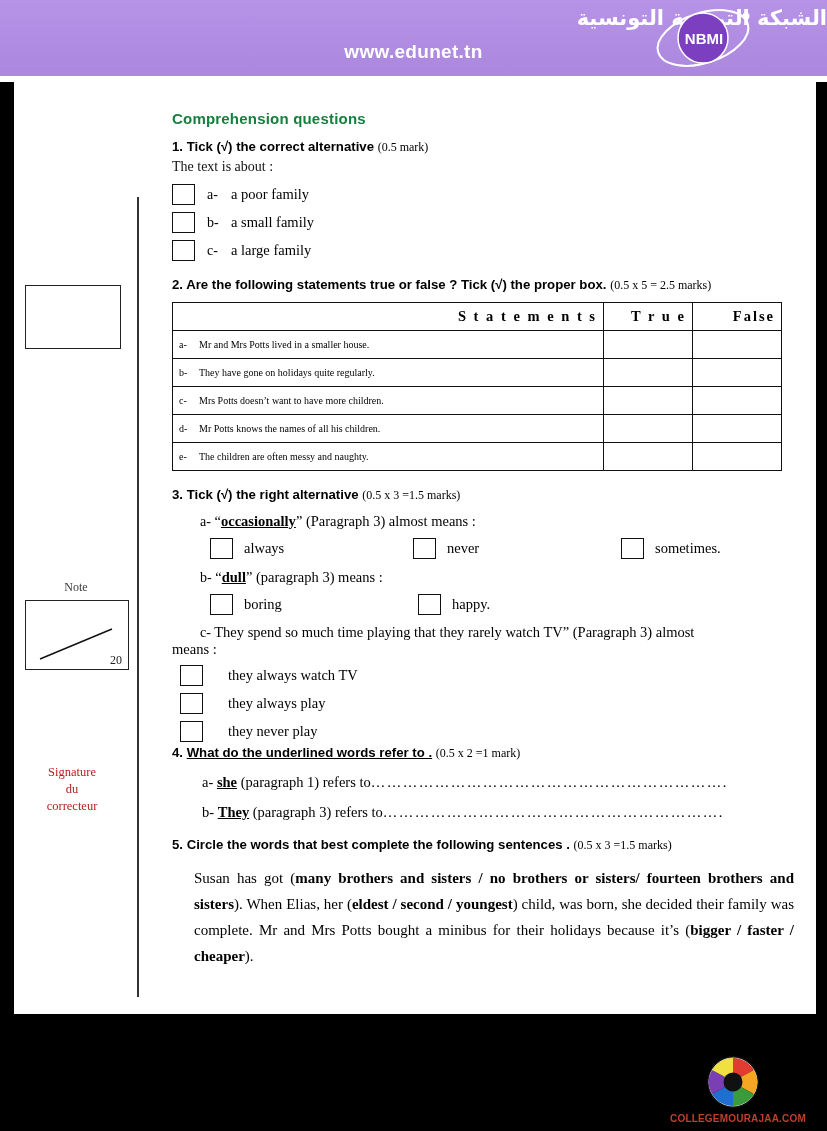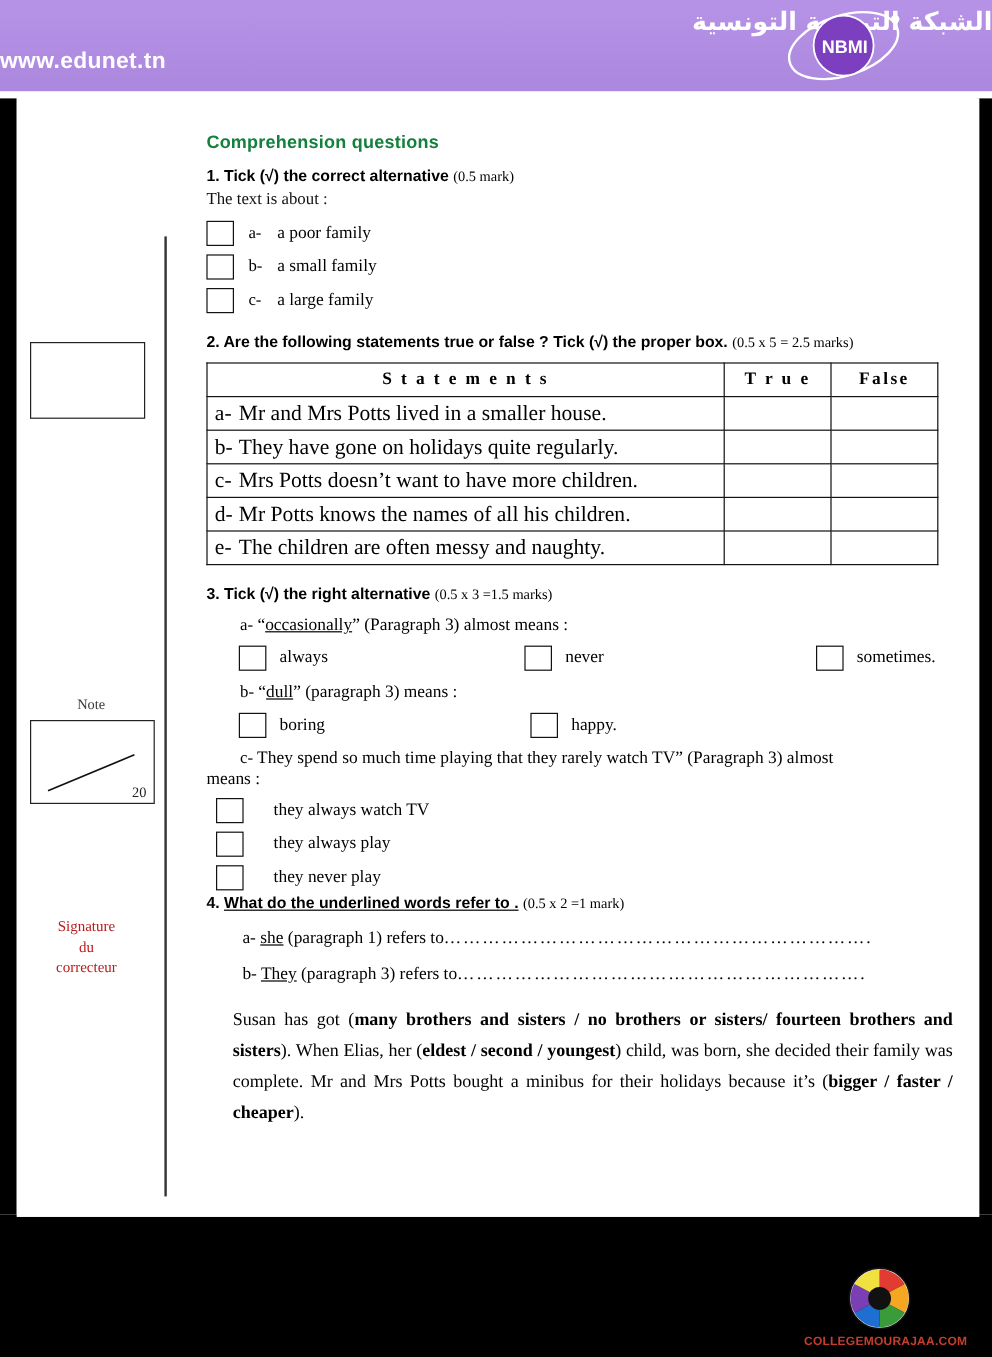--- a/index.html
+++ b/index.html
@@ -31,21 +31,21 @@
     font-family: "DejaVu Sans", sans-serif;
     font-size: 21px;
     font-weight: bold;
     color: #ffffff;
     direction: rtl;
   }
   .banner-url {
     position: absolute;
     left: 0; top: 41px;
     width: 827px;
-    text-align: left;
+    text-align: center;
     font-family: "Liberation Sans", sans-serif;
     font-size: 19px;
     font-weight: bold;
     color: #ffffff;
     letter-spacing: 0.3px;
   }
   .logo-nbmi {
     position: absolute;
     right: 72px; top: 4px;
     width: 104px; height: 68px;
@@ -180,65 +180,64 @@
     border-collapse: collapse;
     margin-top: 9px;
     width: 609px;
     table-layout: fixed;
   }
   table.statements th,
   table.statements td {
     border: 1.4px solid #111;
     height: 25px;
     font-family: "Liberation Serif", serif;
-    font-size: 18px;
+    font-size: 10px;
     padding: 1px 6px;
   }
   table.statements th {
     font-weight: bold;
     font-size: 14.5px;
     letter-spacing: 2px;
-    text-align: center;
+    text-align: right;
   }
   table.statements td.stmt {
     text-align: left;
     white-space: nowrap;
   }
   .col-stmt  { width: 431px; }
   .col-true  { width: 89px; }
   .col-false { width: 89px; }
   .stmt-letter { display:inline-block; width: 20px; }
 
   
   .inline-opts {
     display: flex;
     margin-top: 8px;
-    margin-left: 27px;
-    gap: 35px;
+    margin-left: 38px;
   }
   .inline-opt {
     display: flex;
     align-items: center;
   }
   .inline-opt .lbl {
     margin-left: 11px;
     font-family: "Liberation Serif", serif;
     font-size: 14.5px;
   }
   .sub-letter {
     font-family: "Liberation Serif", serif;
     font-size: 14px;
   }
   .sub-line {
     margin-top: 10px;
     margin-left: 28px;
     font-family: "Liberation Serif", serif;
     font-size: 14.5px;
   }
-  .bold-u { font-weight: normal; text-decoration: underline; }
+  .bold-u { font-weight: bold; text-decoration: underline; }
   .u { text-decoration: underline; }
 
   .ref-line {
     margin-top: 13px;
     margin-left: 30px;
     font-family: "Liberation Serif", serif;
     font-size: 14.5px;
   }
   .dots { letter-spacing: 1.5px; }
 
@@ -476,20 +475,25 @@
       <span>(paragraph 1) refers to</span><span class="dots">………………………………………………………….</span>
     </div>
     <div class="ref-line">
       <span>b-</span>
       <span class="bold-u">They</span>
       <span>(paragraph 3) refers to</span><span class="dots">……………………………………………………….</span>
     </div>
   </div>
 
   <div style="margin-top:16px">
+    <div class="q-line">
+      <span>5.</span>
+      <span>Circle the words that  best complete the following sentences .</span>
+      <span class="marks">(0.5 x 3 =1.5 marks)</span>
+    </div>
     <div class="para" id="q5-paragraph"><span>Susan has got (</span><b>many brothers and sisters / no brothers or sisters/ fourteen brothers and sisters</b><span>). When Elias, her (</span><b>eldest / second / youngest</b><span>) child, was born, she decided their family was complete. Mr and Mrs Potts bought a minibus for their holidays because it’s (</span><b>bigger / faster / cheaper</b><span>).</span></div>
   </div>
 
 </div>
 
 <div class="footer-logo">
   <svg width="60" height="60" viewBox="0 0 60 60">
     <circle cx="30" cy="30" r="26" fill="#111"></circle>
     <circle cx="30" cy="30" r="24" fill="none" stroke="#e8e8e8" stroke-width="1"></circle>
     <path d="M30 6 A24 24 0 0 1 51 18 L36 26 A10 10 0 0 0 30 22 Z" fill="#e03c31"></path>

